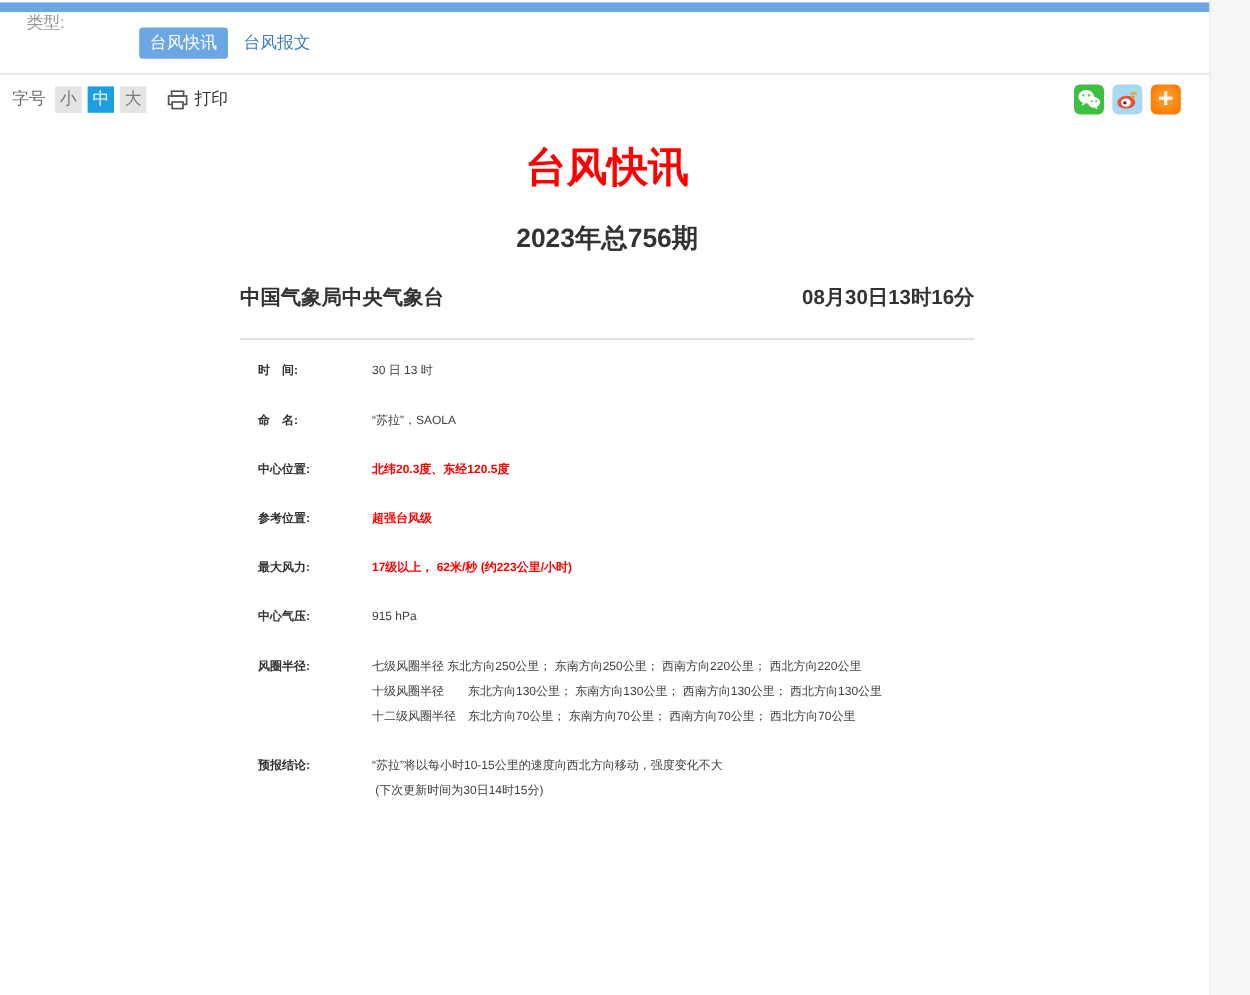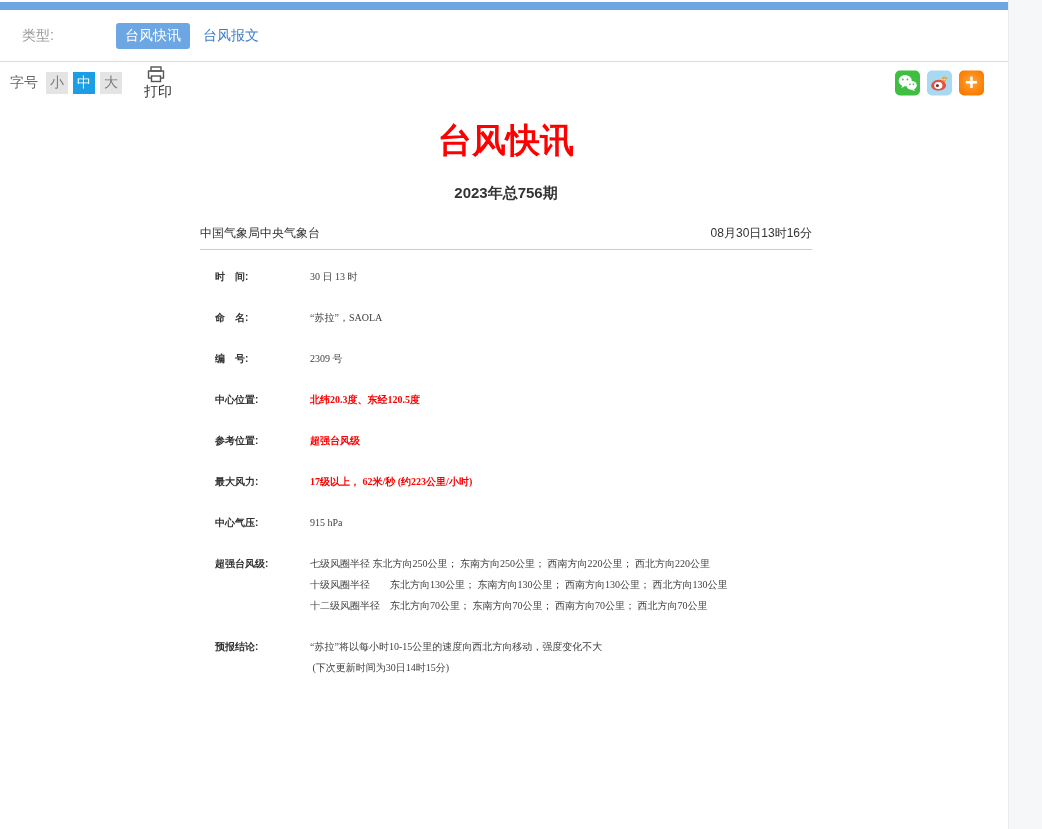--- a/index.html
+++ b/index.html
@@ -21,21 +21,21 @@
   }
   .main { width:1008px; }
   .right-strip {
     position:absolute; top:0; right:0; width:34px; height:829px;
     background:#f6f7f8; border-left:1px solid #ececec;
   }
   .accent-bar { margin-top:2px; height:8px; width:1008px; background:var(--accent-blue); }
 
   
   .type-row {
-    display:flex; align-items:center; height:52px; padding-left:22px;
+    display:flex; height:52px; padding-left:22px;
     border-bottom:1px solid #dcdcdc; width:1008px;
   }
   .type-label { color:#999; font-size:14px; }
   .tabs { display:flex; align-items:center; margin-left:62px; }
   .tab {
     font-size:14px; padding:4px 9px; border-radius:3px; cursor:pointer;
     color:var(--link-blue);
   }
   .tab.active { background:var(--accent-blue); color:#fff; }
   .tab + .tab { margin-left:4px; }
@@ -44,52 +44,52 @@
   .toolbar {
     display:flex; align-items:center; height:42px; padding-left:10px;
     width:1008px; position:relative;
   }
   .fontsize-label { font-size:14px; color:#666; margin-right:8px; }
   .fs-btn {
     width:22px; height:22px; display:flex; align-items:center; justify-content:center;
     background:#e4e4e4; color:#7a7a7a; font-size:14px; margin-right:5px; cursor:pointer;
   }
   .fs-btn.active { background:var(--active-blue); color:#fff; }
-  .print-btn { display:flex; align-items:center; margin-left:12px; cursor:pointer;flex-direction:column; }
+  .print-btn { display:flex; align-items:center; margin-left:12px; cursor:pointer; }
   .print-btn svg { display:block; }
   .print-label { font-size:14px; color:#333; margin-left:5px; }
   .share-group { position:absolute; right:24px; top:50%; transform:translateY(-50%); display:flex; }
   .share-icon {
     width:25px; height:25px; border-radius:5px; margin-left:7px; cursor:pointer;
     display:flex; align-items:center; justify-content:center;
   }
   .share-wechat { background:#3fbf3f; }
   .share-weibo  { background:#a9d8f1; }
   .share-more   { background:radial-gradient(circle at 50% 45%, #ffa53d 0%, #f97c00 75%); }
   .share-more .plus { color:#fff; font-size:22px; font-weight:bold; line-height:1; margin-top:-2px; }
 
   
   .content { width:612px; margin-left:200px; margin-top:14px; }
   .bulletin-title {
     text-align:center; color:var(--highlight-red); font-weight:bold;
     font-size:34px; line-height:44px;
   }
   .bulletin-issue {
     text-align:center; color:var(--label-dark); font-weight:bold;
-    font-size:15px; margin-top:22px;
+    font-size:22px; margin-top:22px;
   }
   .bulletin-header {
     display:flex; justify-content:space-between; align-items:flex-end;
-    margin-top:22px; padding-bottom:7px; border-bottom:1px solid #ccc;
-    font-size:12px; font-weight:normal; color:var(--label-dark);
+    margin-top:22px; padding-bottom:23px; border-bottom:1px solid #ccc;
+    font-size:17px; font-weight:bold; color:var(--label-dark);
   }
   .detail-table { padding:16px 0 0 15px; }
   .row { display:flex; margin-bottom:20px; font-size:10px; line-height:21px; }
   .row-label { width:95px; flex:none; font-weight:bold; color:var(--label-dark); white-space:pre; }
-  .row-value { white-space:pre-wrap; color:var(--text-dark); max-width:487px;font-family:Liberation Serif, serif; }
+  .row-value { white-space:pre-wrap; color:var(--text-dark); max-width:487px; }
   .row.red .row-value { color:var(--highlight-red); font-weight:bold; }
 </style>
 </head>
 <body>
 
 <div class="main">
 
   <div class="accent-bar"></div>
 
   <div class="type-row">
@@ -156,42 +156,38 @@
 
     <div class="detail-table">
       <div class="row">
         <span class="row-label">时　间:</span>
         <span class="row-value">30 日 13 时</span>
       </div>
       <div class="row">
         <span class="row-label">命　名:</span>
         <span class="row-value">“苏拉”，SAOLA</span>
       </div>
-      <div class="row">
-        <span class="row-label">编　号:</span>
-        <span class="row-value">2309 号</span>
-      </div>
       <div class="row red">
         <span class="row-label">中心位置:</span>
         <span class="row-value">北纬20.3度、东经120.5度</span>
       </div>
       <div class="row red">
         <span class="row-label">参考位置:</span>
         <span class="row-value">超强台风级</span>
       </div>
       <div class="row red">
         <span class="row-label">最大风力:</span>
         <span class="row-value">17级以上， 62米/秒 (约223公里/小时)</span>
       </div>
       <div class="row">
         <span class="row-label">中心气压:</span>
         <span class="row-value">915 hPa</span>
       </div>
       <div class="row">
-        <span class="row-label">超强台风级:</span>
+        <span class="row-label">风圈半径:</span>
         <span class="row-value">七级风圈半径 东北方向250公里； 东南方向250公里； 西南方向220公里； 西北方向220公里
 十级风圈半径　　东北方向130公里； 东南方向130公里； 西南方向130公里； 西北方向130公里
 十二级风圈半径　东北方向70公里； 东南方向70公里； 西南方向70公里； 西北方向70公里</span>
       </div>
       <div class="row">
         <span class="row-label">预报结论:</span>
         <span class="row-value">“苏拉”将以每小时10-15公里的速度向西北方向移动，强度变化不大
  (下次更新时间为30日14时15分)</span>
       </div>
     </div>

